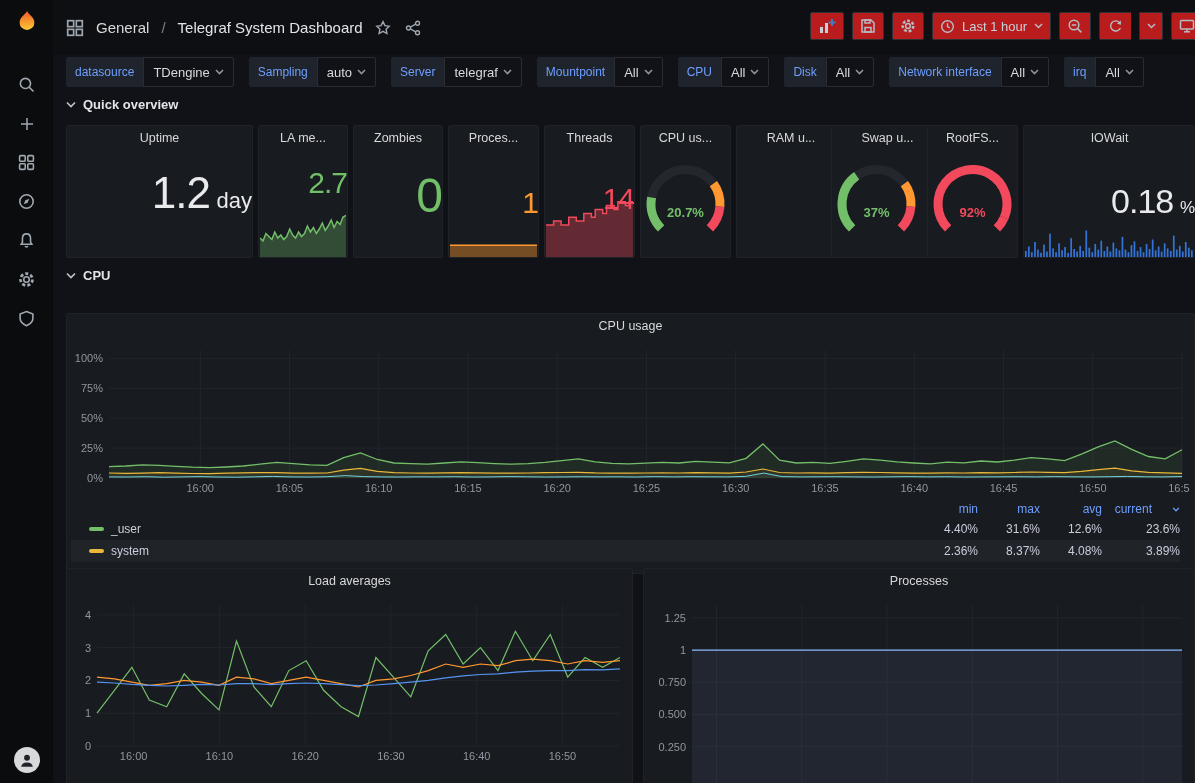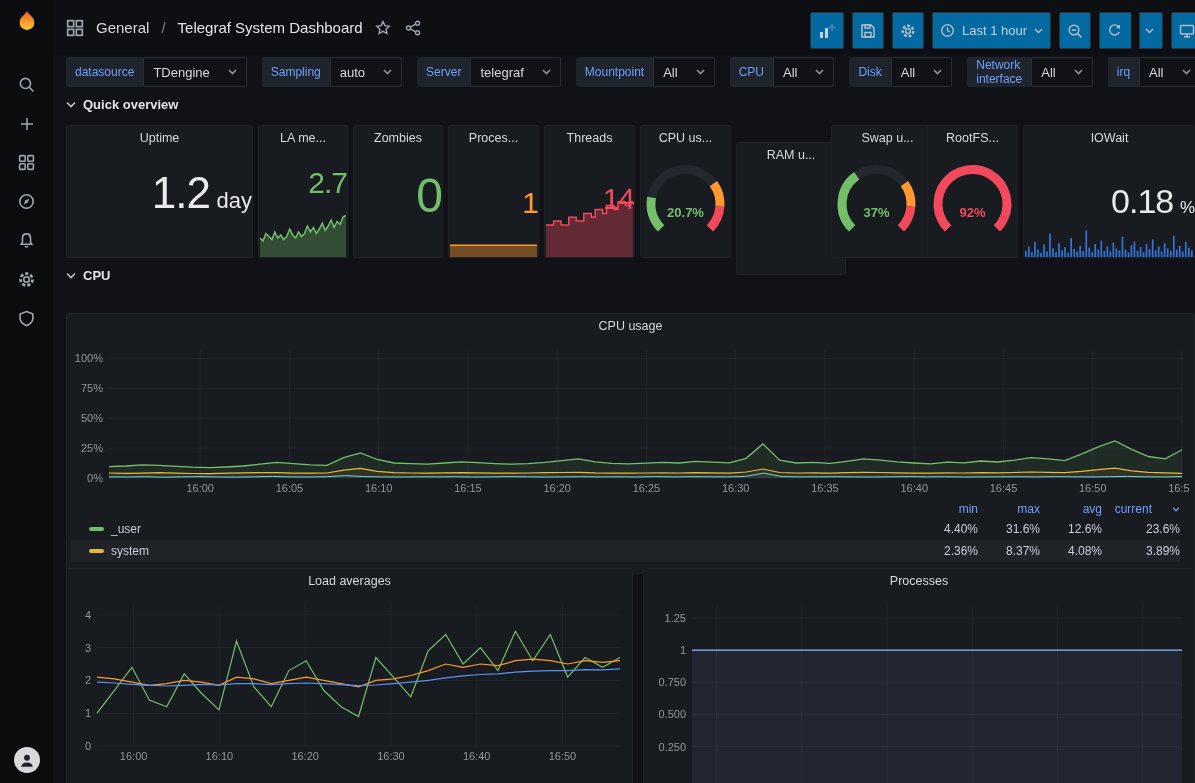--- a/index.html
+++ b/index.html
@@ -19,32 +19,32 @@
 .topbar{position:absolute;left:53px;top:0;right:0;height:55px;background:#0e0f13;
   display:flex;align-items:center;padding:0 0 0 13px}
 .crumb{display:flex;align-items:flex-start;gap:12px}
 .crumb svg{stroke:#9fa7b0;fill:none;stroke-width:1.5}
 .crumb .sect{color:#d8d9da;font-size:15px;cursor:pointer}
 .crumb .sep{color:#7b8087;font-size:15px}
 .crumb .title{color:#e3e4e8;font-size:15px}
 .crumb-icons{display:flex;align-items:center;gap:14px;margin-left:12px}
 .crumb-icons svg{stroke:#9fa7b0;fill:none;stroke-width:1.4;cursor:pointer}
 .toolbar{position:absolute;right:-8px;top:12px;display:flex;gap:8px;align-items:center}
-.tbtn{height:37px;min-width:32px;display:flex;align-items:center;justify-content:space-between;
-  background:#0369a1;border:1px solid #2e3036;border-radius:2px;padding:0 7px;gap:7px;cursor:pointer}
+.tbtn{height:28px;min-width:32px;display:flex;align-items:center;justify-content:center;
+  background:#b91c1c;border:1px solid #2e3036;border-radius:2px;padding:0 7px;gap:7px;cursor:pointer}
 .tbtn svg{stroke:#b6bcc4;fill:none;stroke-width:1.5}
 .tbtn .lbl{color:#c7d0d9;font-size:13px;white-space:nowrap}
 .split-l{border-top-right-radius:0;border-bottom-right-radius:0;border-right:none}
 .split-r{border-top-left-radius:0;border-bottom-left-radius:0;min-width:24px;padding:0 5px}
 
 .varsbar{position:absolute;left:66px;top:57px;right:0;height:32px;display:flex;gap:15px}
 .vargrp{display:flex;height:30px}
 .varlabel{display:flex;align-items:center;background:#1f232b;color:#6e9fff;
   padding:0 9px;font-size:12px;border-radius:2px 0 0 2px}
-.varval{display:flex;align-items:center;gap:18px;background:#111217;border:1px solid #2a2c32;
+.varval{display:flex;align-items:center;gap:5px;background:#111217;border:1px solid #2a2c32;
   color:#d8d9da;padding:0 9px;font-size:13px;border-radius:0 2px 2px 0;cursor:pointer}
 .varval svg{stroke:#8e939b;fill:none;stroke-width:1.6}
 
 .rowhead{position:absolute;display:flex;align-items:center;gap:7px;color:#e3e4e8;
   font-size:13px;font-weight:700;cursor:pointer}
 .rowhead svg{stroke:#c0c4cb;fill:none;stroke-width:1.6}
 .panel{position:absolute;background:#181b1f;border:1px solid #1f2227;border-radius:2px;overflow:hidden}
 .ptitle{height:24px;line-height:24px;text-align:center;font-size:12.5px;font-weight:500;
   color:#d8d9da;white-space:nowrap;overflow:hidden;cursor:pointer}
 .statwrap{position:absolute;left:0;right:0;text-align:right;z-index:2}
@@ -341,21 +341,21 @@
 <div class="panel" style="left:640px;top:125px;width:91px;height:133px">
   <div class="ptitle">CPU us...</div>
   <div class="gaugebox"><svg width="89" height="104">
         <path d="M 20.104816049064112 80.39518395093589 A 34.5 34.5 0 1 1 68.89518395093592 80.39518395093586" stroke="#24272d" stroke-width="9" fill="none"></path>
         <path d="M 72.41108630593568 35.72140879590967 A 34.5 34.5 0 0 1 78.89364801379293 58.706838802610626" stroke="#ff9830" stroke-width="9" fill="none"></path>
         <path d="M 78.89364801379293 58.706838802610626 A 34.5 34.5 0 0 1 68.89518395093592 80.39518395093586" stroke="#f2495c" stroke-width="9" fill="none"></path>
         <path d="M 20.104816049064112 80.39518395093589 A 34.5 34.5 0 0 1 10.621286311325619 49.482120068547836" stroke="#73bf69" stroke-width="9" fill="none"></path>
         <text x="44.5" y="69" fill="#73bf69" font-size="13" font-weight="700" text-anchor="middle">20.7%</text>
       </svg></div>
 </div>
-<div class="panel" style="left:736px;top:142px;width:110px;height:133px">
+<div class="panel" style="left:736px;top:125px;width:110px;height:133px">
   <div class="ptitle">RAM u...</div>
 </div>
 <div class="panel" style="left:831px;top:125px;width:113px;height:133px">
   <div class="ptitle">Swap u...</div>
   <div class="gaugebox"><svg width="89" height="104">
         <path d="M 20.104816049064112 80.39518395093589 A 34.5 34.5 0 1 1 68.89518395093592 80.39518395093586" stroke="#24272d" stroke-width="9" fill="none"></path>
         <path d="M 72.41108630593568 35.72140879590967 A 34.5 34.5 0 0 1 78.89364801379293 58.706838802610626" stroke="#ff9830" stroke-width="9" fill="none"></path>
         <path d="M 78.89364801379293 58.706838802610626 A 34.5 34.5 0 0 1 68.89518395093592 80.39518395093586" stroke="#f2495c" stroke-width="9" fill="none"></path>
         <path d="M 20.104816049064112 80.39518395093589 A 34.5 34.5 0 0 1 24.66231880450688 27.773834748836695" stroke="#73bf69" stroke-width="9" fill="none"></path>
         <text x="44.5" y="69" fill="#73bf69" font-size="13" font-weight="700" text-anchor="middle">37%</text>

